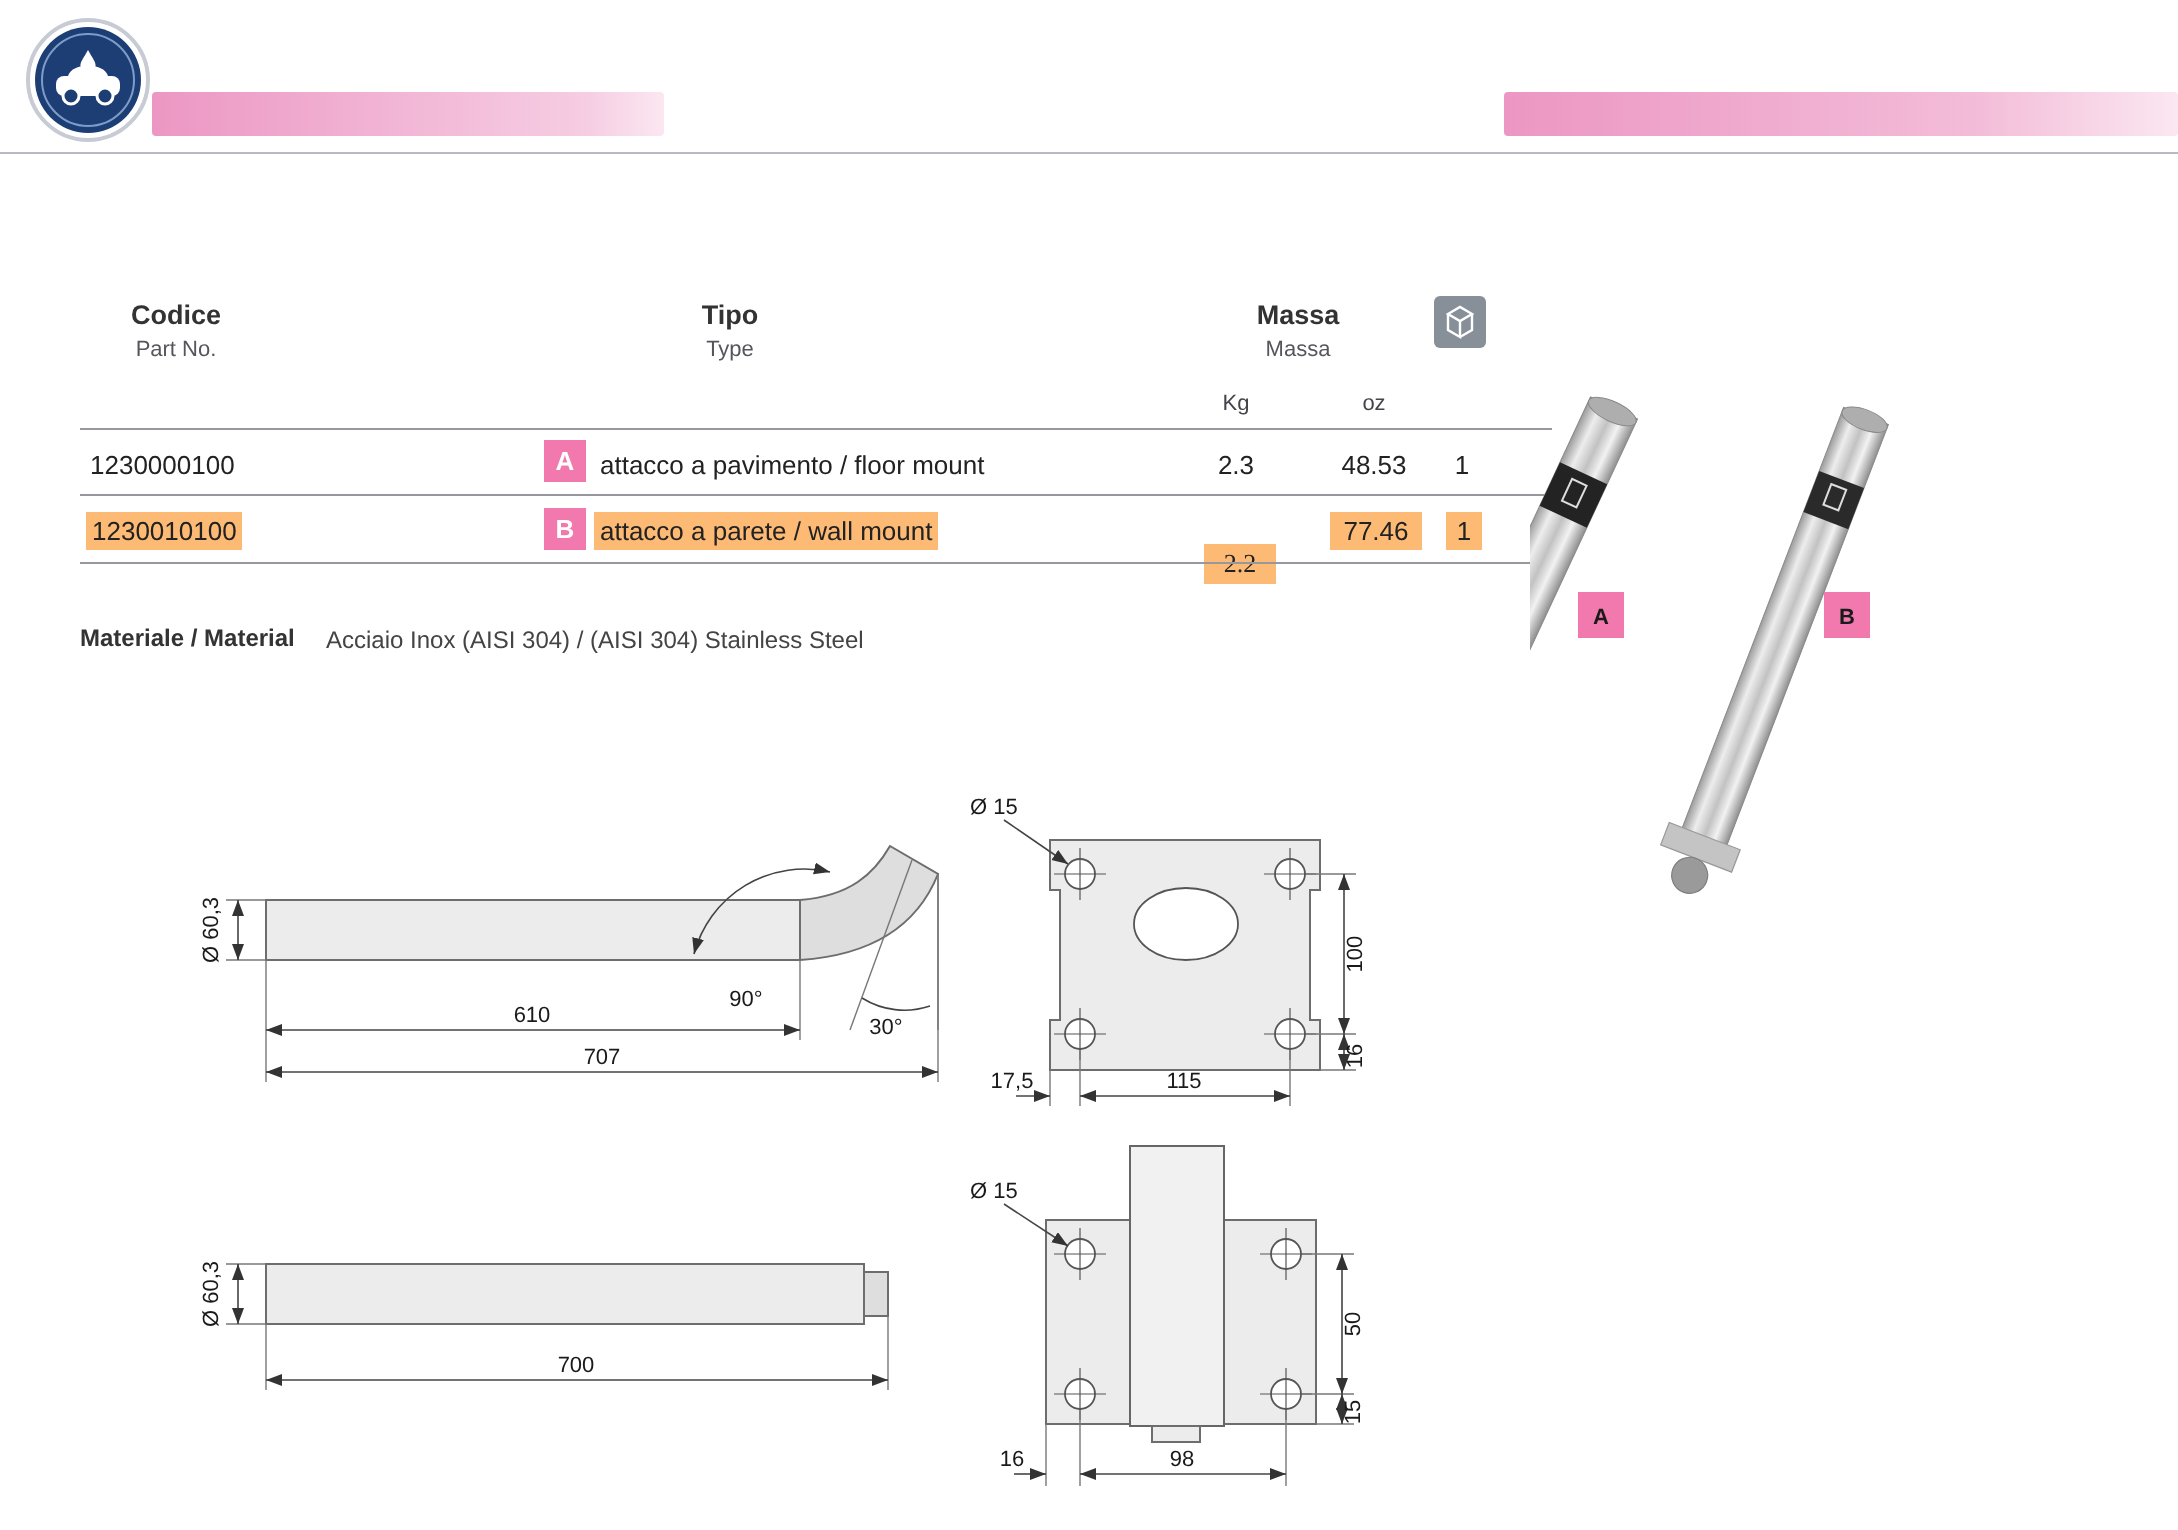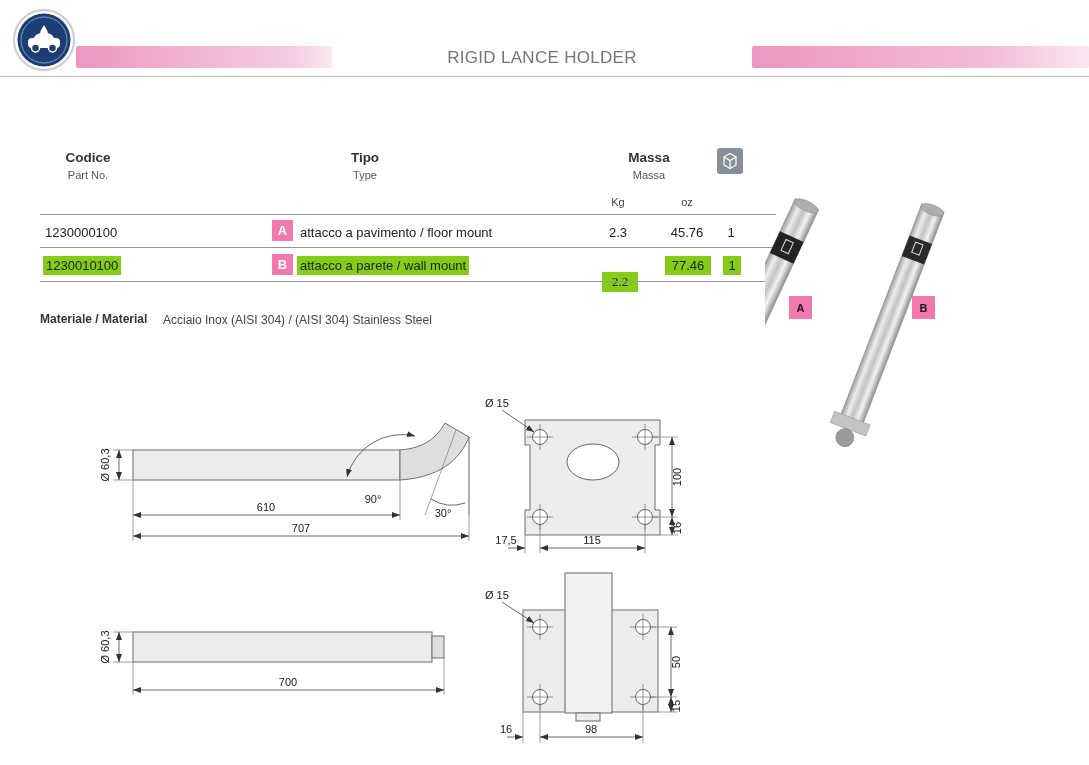--- a/index.html
+++ b/index.html
@@ -12,21 +12,21 @@
   .title-wrap{position:absolute;left:332px;top:44px;width:420px;height:28px;display:flex;align-items:center;justify-content:center;gap:14px;white-space:nowrap;}
   .t-it{font-size:17px;font-weight:bold;color:#1e5ba6;letter-spacing:.3px;}
   .t-en{font-size:17px;color:#75757e;letter-spacing:.3px;}
   .hairline{position:absolute;left:0;top:76px;width:1089px;height:1px;background:#b9b9c0;}
   .rule{position:absolute;left:40px;width:736px;height:1px;background:#97979e;}
   .hcell{position:absolute;text-align:center;font-size:13.5px;font-weight:bold;color:#333;}
   .hsub{position:absolute;text-align:center;font-size:11px;color:#55565c;}
   .unit{position:absolute;text-align:center;font-size:11px;color:#44454b;}
   .cell{position:absolute;font-size:13px;color:#222;white-space:nowrap;}
   .num{text-align:center;}
-  .hl{background:#84cc16;padding:2px 3px;}
+  .hl{background:#fdba74;padding:2px 3px;}
   .badge{position:absolute;width:21px;height:21px;background:#f279ad;color:#fff;font-weight:bold;font-size:13px;line-height:21px;text-align:center;}
   .mat-label{position:absolute;font-size:12px;font-weight:bold;color:#333;white-space:nowrap;}
   .mat-value{position:absolute;font-size:12px;color:#444;white-space:nowrap;}
   svg text{font-family:"Liberation Sans",sans-serif;font-size:11px;fill:#1a1a1a;}
   svg .dim{stroke:#444;stroke-width:0.8;fill:none;}
   svg .ext{stroke:#777;stroke-width:0.7;fill:none;}
   svg .part{fill:#ececec;stroke:#6d6d6d;stroke-width:1;}
   svg .part2{fill:#dedede;stroke:#6d6d6d;stroke-width:1;}
   svg .hole{fill:#fff;stroke:#555;stroke-width:0.9;}
   svg .cross{stroke:#555;stroke-width:0.6;fill:none;}
@@ -44,21 +44,20 @@
       <path d="M0,-15 C-2.5,-10.5 -3.8,-9.2 -3.8,-7.2 A3.8,3.8 0 0 0 3.8,-7.2 C3.8,-9.2 2.5,-10.5 0,-15 Z" fill="#fff"></path>
       <path d="M-10,-2 C-8,-9 8,-9 10,-2 Z" fill="#fff"></path>
       <rect x="-16" y="-2" width="32" height="10" rx="4" fill="#fff"></rect>
       <circle cx="-8.5" cy="8" r="4" fill="#1c3e74" stroke="#fff" stroke-width="1.5"></circle>
       <circle cx="8.5" cy="8" r="4" fill="#1c3e74" stroke="#fff" stroke-width="1.5"></circle>
     </svg>
   </div>
   <div class="bar bar-left"></div>
   <div class="bar bar-right"></div>
   <div class="title-wrap">
-    <span class="t-en">RIGID LANCE HOLDER</span>
   </div>
   <div class="hairline"></div>
 
   <div class="hcell" style="left:48px;top:150px;width:80px;">Codice</div>
   <div class="hsub" style="left:48px;top:169px;width:80px;">Part No.</div>
   <div class="hcell" style="left:325px;top:150px;width:80px;">Tipo</div>
   <div class="hsub" style="left:325px;top:169px;width:80px;">Type</div>
   <div class="hcell" style="left:610px;top:150px;width:78px;">Massa</div>
   <div class="hsub" style="left:610px;top:169px;width:78px;">Massa</div>
 
@@ -73,21 +72,21 @@
 
   <div class="unit" style="left:601px;top:196px;width:34px;">Kg</div>
   <div class="unit" style="left:669px;top:196px;width:36px;">oz</div>
 
   <div class="rule" style="top:214px;"></div>
 
   <div class="cell" style="left:45px;top:225px;">1230000100</div>
   <div class="badge" style="left:272px;top:220px;">A</div>
   <div class="cell" style="left:300px;top:225px;">attacco a pavimento / floor mount</div>
   <div class="cell num" style="left:601px;top:225px;width:34px;">2.3</div>
-  <div class="cell num" style="left:669px;top:225px;width:36px;">45.76</div>
+  <div class="cell num" style="left:669px;top:225px;width:36px;">48.53</div>
   <div class="cell num" style="left:724px;top:225px;width:14px;">1</div>
 
   <div class="rule" style="top:247px;"></div>
 
   <div class="cell hl" style="left:43px;top:256px;">1230010100</div>
   <div class="badge" style="left:272px;top:254px;">B</div>
   <div class="cell hl" style="left:297px;top:256px;">attacco a parete / wall mount</div>
   <div class="cell num hl" style="left:602px;top:272px;width:30px;font-family:Liberation Serif, serif;">2.2</div>
   <div class="cell num hl" style="left:665px;top:256px;width:40px;">77.46</div>
   <div class="cell num hl" style="left:723px;top:256px;width:12px;">1</div>

